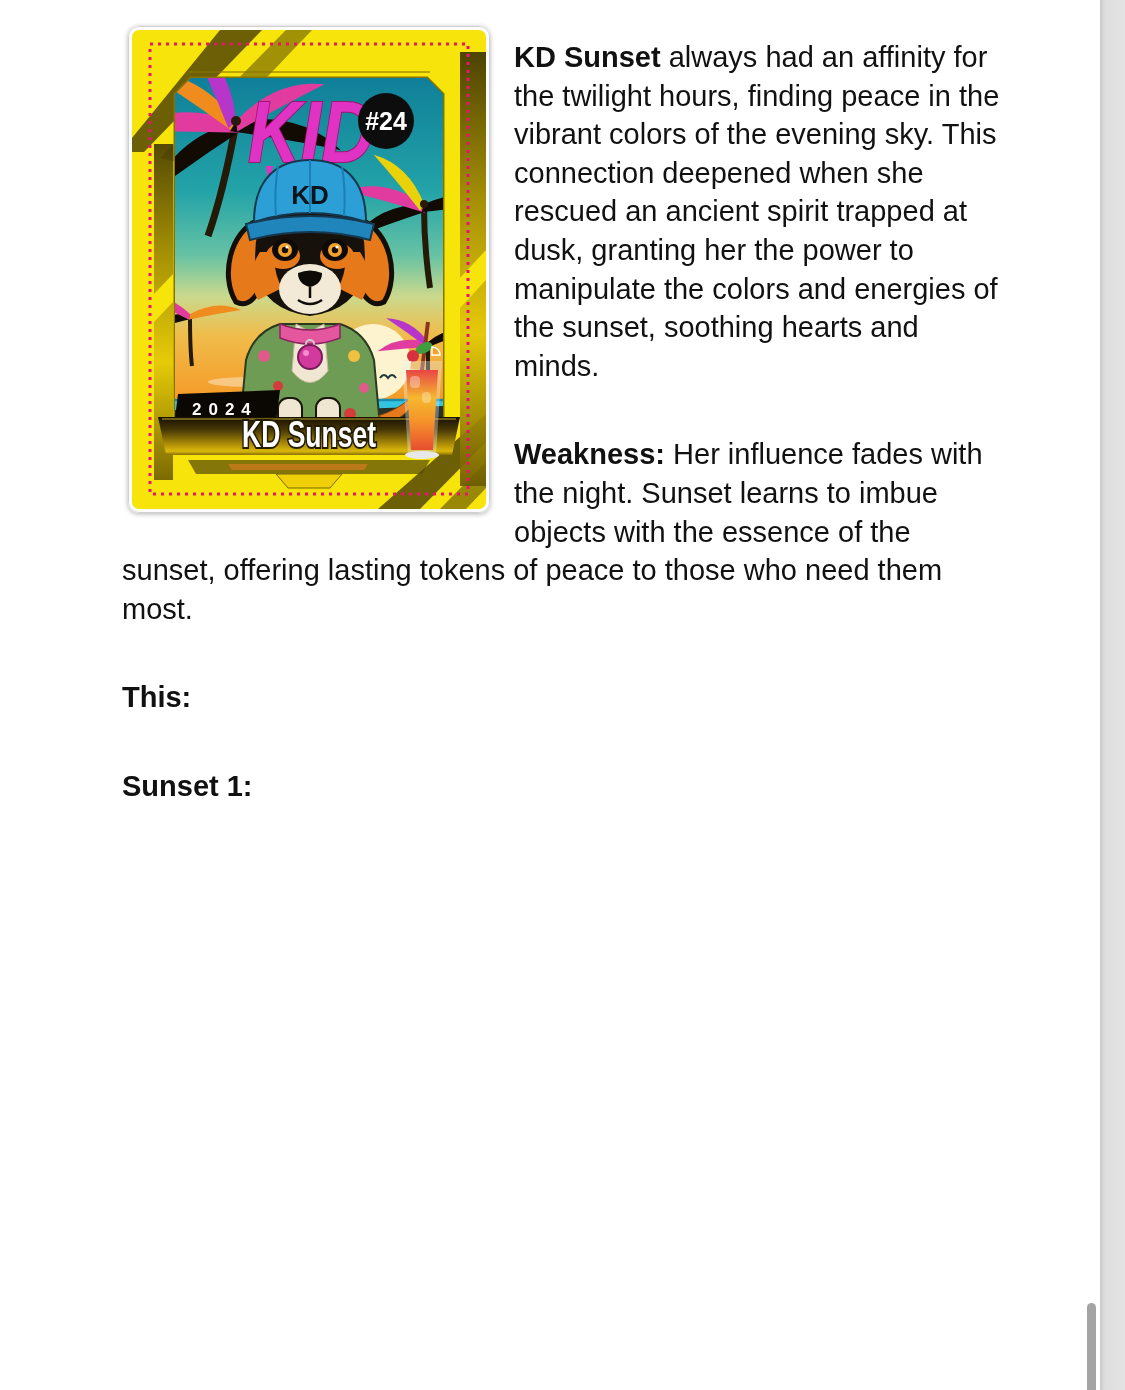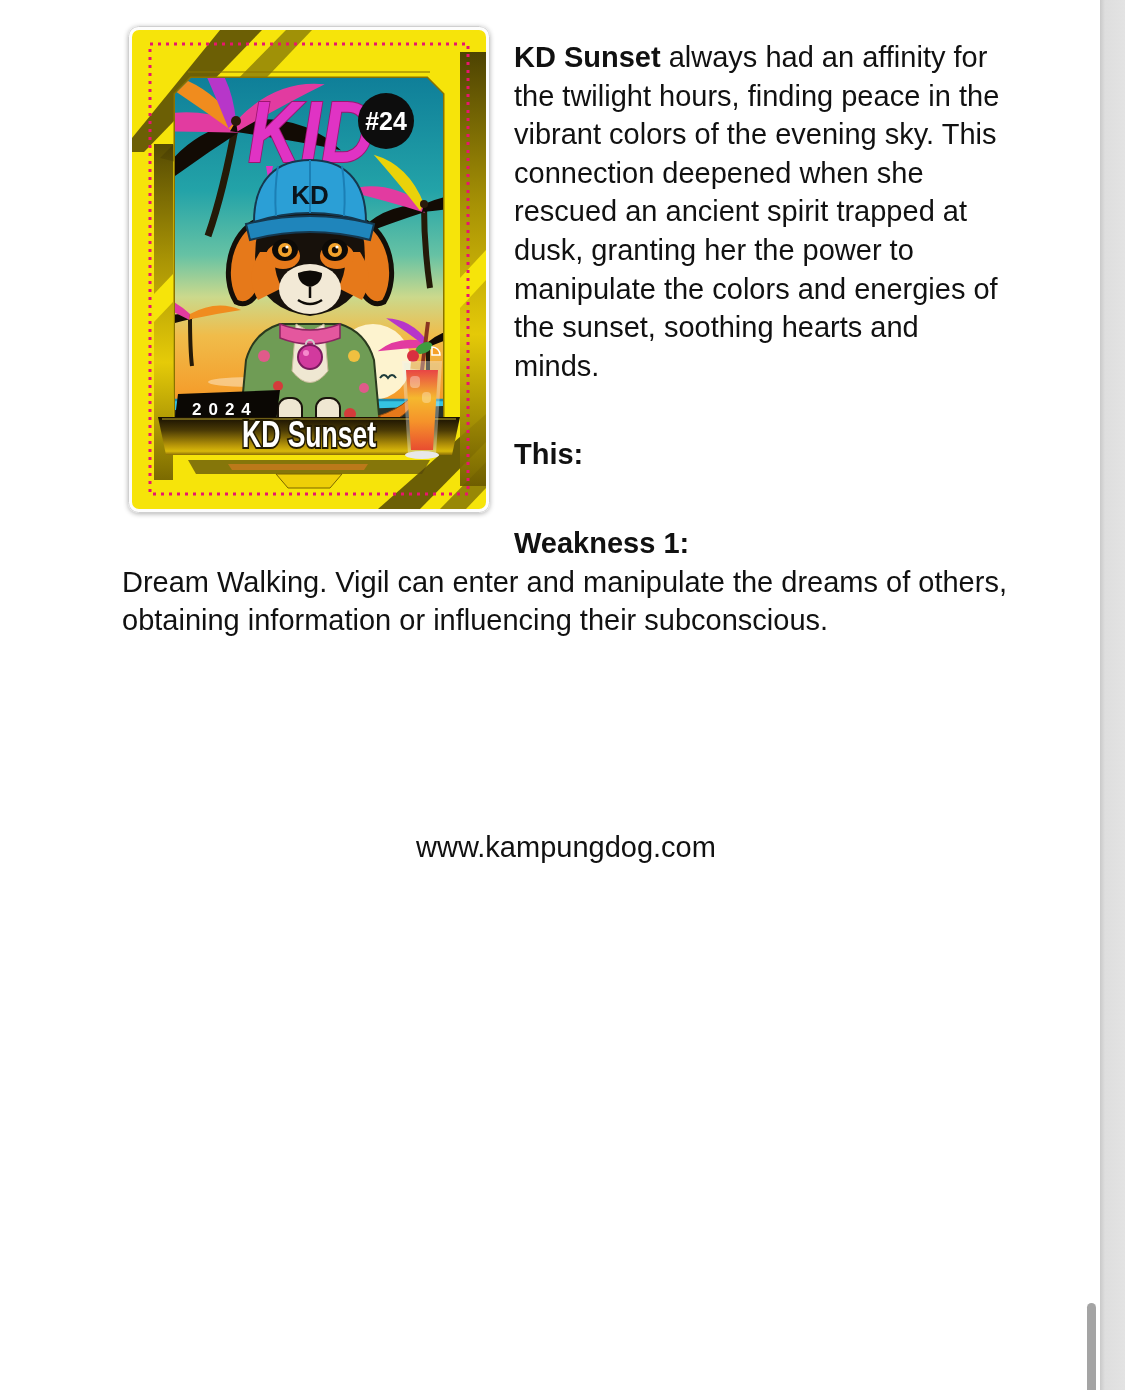--- a/index.html
+++ b/index.html
@@ -250,22 +250,22 @@
         <polygon points="148,448 214,448 202,462 160,462" fill="#eecf08" stroke="#7a6500"></polygon>
       </g>
 
       <rect x="22" y="18" width="318" height="450" fill="none" stroke-width="3" stroke-dasharray="3 5" stroke="#e8156e"></rect>
     </svg>
   </div>
 
   <p class="body-par first"><b>KD Sunset</b><span> always had an affinity for the twilight hours, finding peace in the vibrant colors of the evening sky. This connection deepened when she rescued an ancient spirit trapped at dusk, granting her the power to manipulate the colors and energies of the sunset, soothing hearts and minds.</span></p>
 
 
+  <p class="body-par"><b>Weakness:</b><span> Her influence fades with the night. Sunset learns to imbue objects with the essence of the sunset, offering lasting tokens of peace to those who need them most.</span></p>
 
   <p class="body-par"><b>This:</b><br></p>
 
-  <p class="body-par"><b>Weakness 1:</b><br><span>Dream Walking. Vigil can enter and manipulate the dreams of others, obtaining information or influencing their subconscious.</span></p>
-
-  <div class="footer">www.kampungdog.com</div>
+  <p class="body-par"><b>Sunset 1:</b><br></p>
+
 </div>
 
 <div class="gutter"></div>
 <div class="scroll-thumb"></div>
 
 </body></html>

